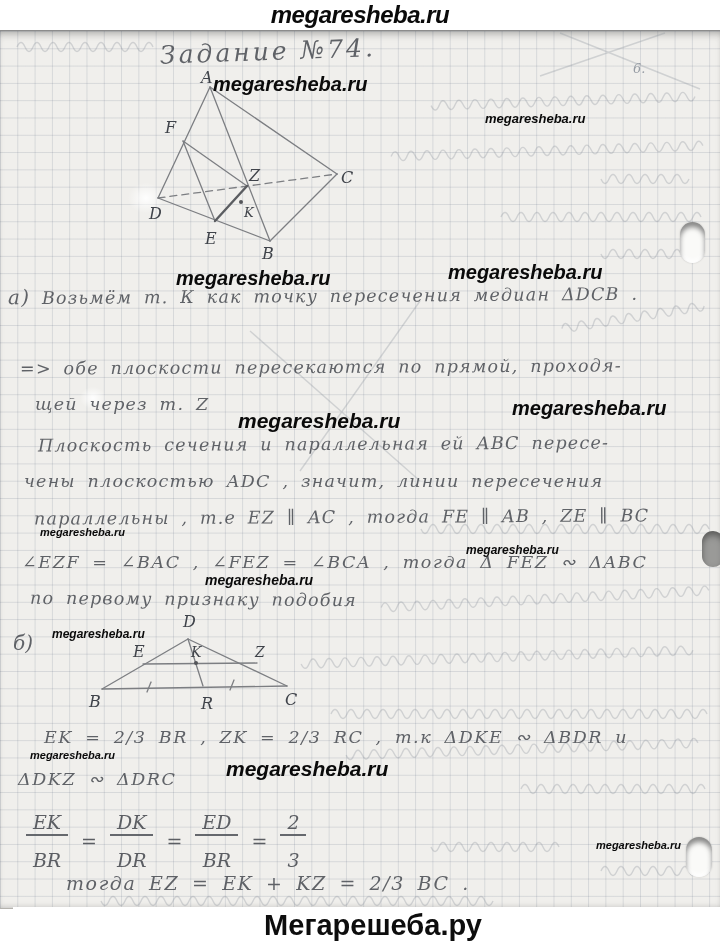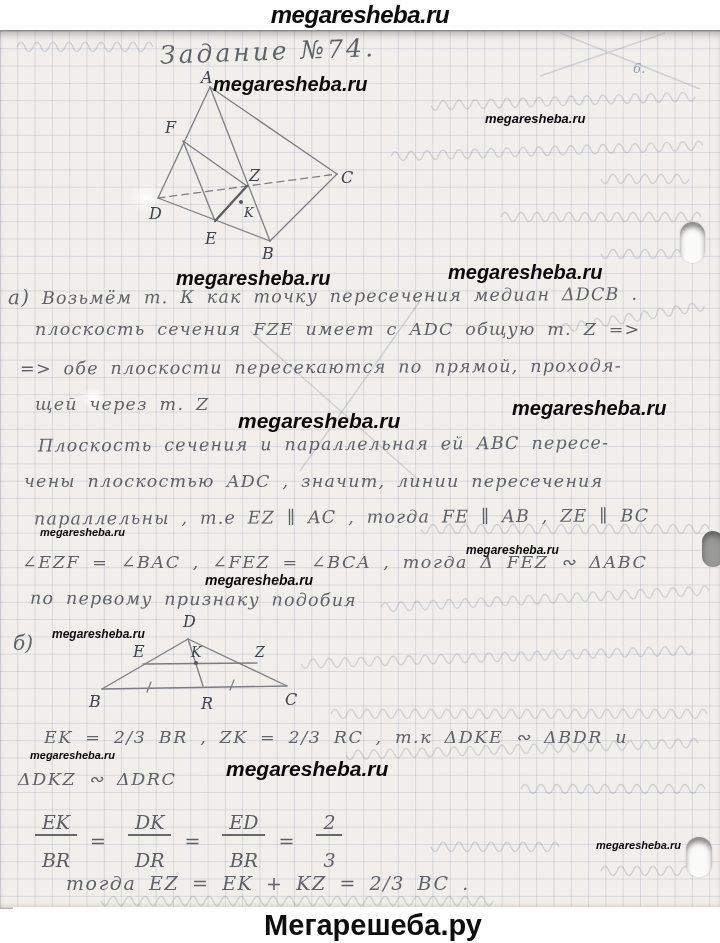--- a/index.html
+++ b/index.html
@@ -43,21 +43,21 @@
   .hw{position:absolute;font-family:"DejaVu Serif",serif;font-style:italic;color:#4c4f55;
       white-space:nowrap;z-index:3;opacity:.88;}
   .title{font-size:25px;letter-spacing:3px;transform:rotate(-2deg);}
   .line{font-size:17.5px;letter-spacing:1.2px;word-spacing:5px;}
   .sec-label{font-size:20px;}
   .math{letter-spacing:1.6px;}
 
   
   .ratio{position:absolute;left:26px;top:806px;display:flex;align-items:center;gap:13px;z-index:3;}
   .frac{display:inline-flex;flex-direction:column;align-items:center;
-        font-family:"DejaVu Serif",serif;font-style:italic;color:#4c4f55;font-size:19px;opacity:.9;margin-left:9px;}
+        font-family:"DejaVu Serif",serif;font-style:italic;color:#4c4f55;font-size:19px;opacity:.9;}
   .frac .num{padding:0 7px 1px 7px;border-bottom:2px solid #565a60;}
   .frac .den{padding-top:13px;}
   .ratio .eq{font-family:"DejaVu Serif",serif;font-style:italic;font-size:19px;color:#4c4f55;opacity:.9;}
 
   
   svg.diagram{position:absolute;z-index:2;overflow:visible;}
   svg.diagram line, svg.diagram path{stroke:#7c7e82;stroke-width:1.3;fill:none;stroke-linecap:round;}
   svg.diagram .thick{stroke:#5b5d61;stroke-width:2.4;}
   svg.diagram .dash{stroke-dasharray:7 5;}
   svg.diagram text{font-family:"DejaVu Serif",serif;font-style:italic;font-size:16px;fill:#3f434a;}
@@ -161,21 +161,20 @@
       <text x="167" y="188">B</text>
       <text x="246" y="112">C</text>
       <text x="154" y="110">Z</text>
       <text x="149" y="146" style="font-size:13px">K</text>
     </svg>
 
     <div class="hw line" style="left:8px;top:252px;transform:rotate(-.4deg)">
       <span class="sec-label">а)</span>
       <span>Возьмём т. К как точку пересечения медиан  ΔDCB .</span>
     </div>
-    <div class="hw line" style="left:35px;top:288px">плоскость сечения FZE имеет с АDC общую т. Z =&gt;</div>
     <div class="hw line" style="left:20px;top:326px;transform:rotate(-.3deg)">=&gt;  обе плоскости пересекаются по прямой, проходя-</div>
     <div class="hw line" style="left:35px;top:363px">щей через  т. Z</div>
     <div class="hw line" style="left:38px;top:403px;transform:rotate(-.3deg)">Плоскость сечения и параллельная ей АВС пересе-</div>
     <div class="hw line" style="left:24px;top:440px">чены плоскостью АDC , значит, линии пересечения</div>
     <div class="hw line" style="left:34px;top:476px;transform:rotate(-.3deg)">параллельны , т.е  EZ ∥ AC ,  тогда  FE ∥ AB ,  ZE ∥ BC</div>
     <div class="hw line math" style="left:22px;top:521px">∠EZF = ∠BAC ,  ∠FEZ = ∠BCA ,  тогда  Δ FEZ ∾ ΔABC</div>
     <div class="hw line" style="left:30px;top:558px;transform:rotate(.4deg)">по первому признаку подобия</div>
 
     <div class="hw sec-label" style="left:13px;top:600px">б)</div>
     <svg class="diagram" style="left:85px;top:582px" width="226" height="104" viewBox="0 0 226 104">

